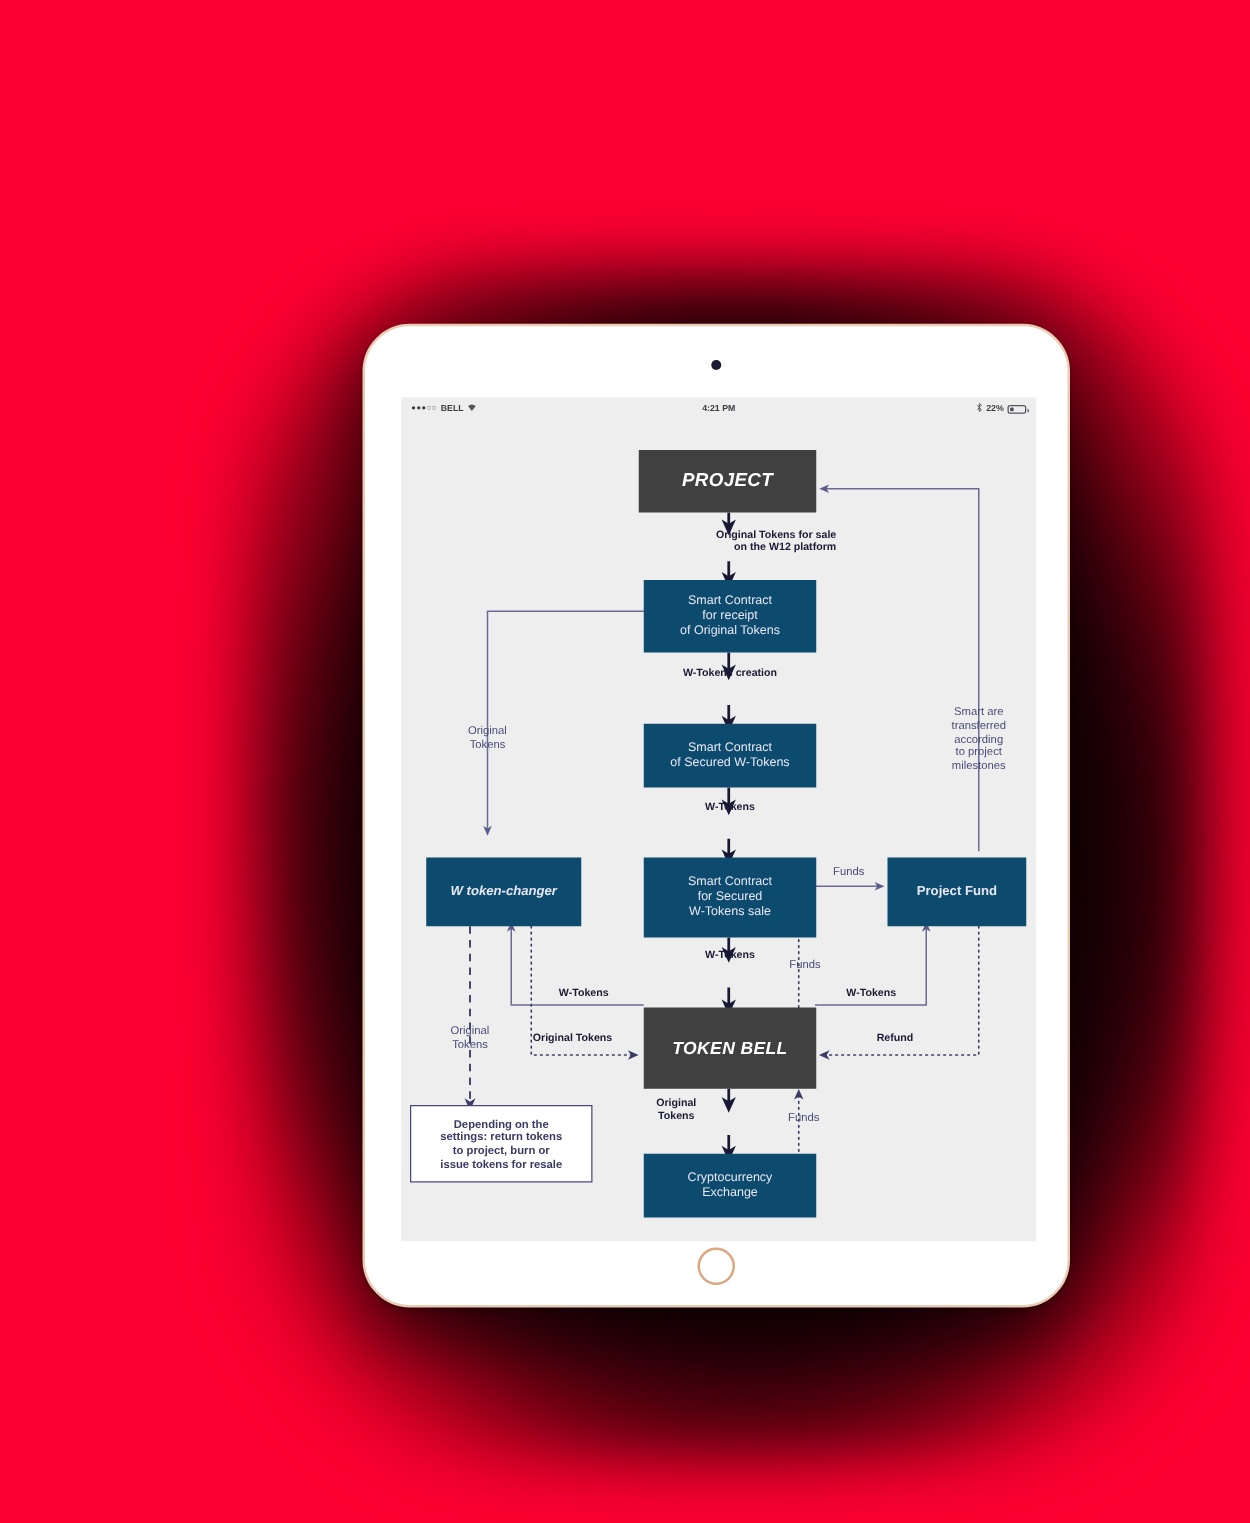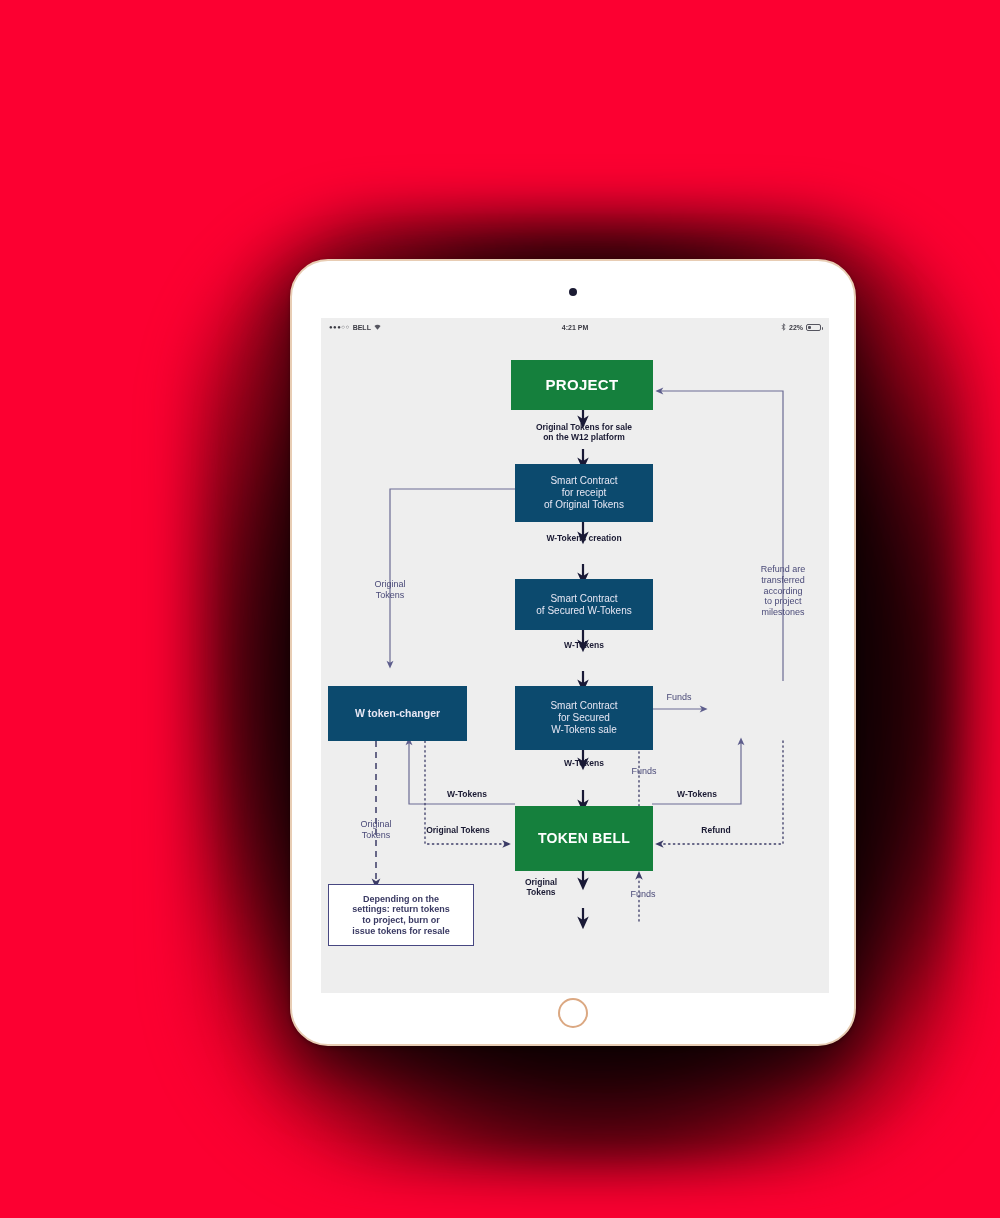--- a/index.html
+++ b/index.html
@@ -106,22 +106,22 @@
   .canvas { position: absolute; left: 0; top: 18px; width: 508px; height: 657px; }
   .svg-layer { position: absolute; left: 0; top: 0; width: 508px; height: 657px; }
 
   .node {
     position: absolute;
     display: flex; align-items: center; justify-content: center;
     text-align: center;
     line-height: 1.18;
   }
   .node-dark {
-    background: #15803d; color: #ffffff;
-    font-weight: bold; letter-spacing: 0.3px;
+    background: #404040; color: #ffffff;
+    font-weight: bold; letter-spacing: 0.3px; font-style: italic;
   }
   .node-purple {
     background: #0c4a6e; color: #e7e7f4; font-weight: normal;
   }
   .node-outline {
     background: #ffffff; color: #3a3a63;
     border: 1px solid #474781; font-weight: bold;
   }
 
   .lbl {
@@ -229,21 +229,21 @@
         <g stroke="#3b3b66" stroke-width="1.5" fill="none" stroke-dasharray="6 5">
 
           <path d="M55,405 L55,548" marker-end="url(#mDot)"></path>
         </g>
       </svg>
 
       <div class="node node-dark" style="left:190px; top:24px; width:142px; height:50px; font-size:15px;">
         <span>PROJECT</span>
       </div>
 
-      <div class="lbl" style="left:178px; top:86px; width:170px;">
+      <div class="lbl" style="left:178px; top:86px; width:170px;text-align:right;">
         <span>Original Tokens for sale</span><br>
         <span>on the W12 platform</span>
       </div>
 
       <div class="node node-purple" style="left:194px; top:128px; width:138px; height:58px; font-size:10px; flex-direction:column;">
         <span>Smart Contract</span>
         <span>for receipt</span>
         <span>of Original Tokens</span>
       </div>
 
@@ -259,41 +259,44 @@
       <div class="lbl" style="left:207px; top:304px; width:112px;">
         <span>W-Tokens</span>
       </div>
 
       <div class="lbl lbl-light" style="left:27px; top:243px; width:84px; font-size:9px;">
         <span>Original</span><br>
         <span>Tokens</span>
       </div>
 
       <div class="lbl lbl-light" style="left:420px; top:228px; width:84px; font-size:9px;">
-        <span>Refund are</span><br>
+        <span>Smart are</span><br>
         <span>transferred</span><br>
         <span>according</span><br>
         <span>to project</span><br>
         <span>milestones</span>
       </div>
 
-      <div class="node node-purple" style="left:7px; top:350px; width:139px; height:55px; font-size:10.5px; font-weight:bold;">
+      <div class="node node-purple" style="left:20px; top:350px; width:124px; height:55px; font-size:10.5px; font-weight:bold;font-style:italic;">
         <span>W token-changer</span>
       </div>
 
       <div class="node node-purple" style="left:194px; top:350px; width:138px; height:64px; font-size:10px; flex-direction:column;">
         <span>Smart Contract</span>
         <span>for Secured</span>
         <span>W-Tokens sale</span>
       </div>
 
       <div class="lbl lbl-light" style="left:333px; top:356px; width:50px; font-size:9px;">
         <span>Funds</span>
       </div>
 
+      <div class="node node-purple" style="left:389px; top:350px; width:111px; height:55px; font-size:10.5px; font-weight:bold;">
+        <span>Project Fund</span>
+      </div>
 
       <div class="lbl" style="left:207px; top:422px; width:112px;">
         <span>W-Tokens</span>
       </div>
 
       <div class="lbl lbl-light" style="left:298px; top:430px; width:50px; font-size:9px;">
         <span>Funds</span>
       </div>
 
       <div class="lbl" style="left:104px; top:453px; width:84px;">
@@ -330,16 +333,20 @@
         <span>Funds</span>
       </div>
 
       <div class="node node-outline" style="left:7px; top:548px; width:146px; height:62px; font-size:9px; flex-direction:column; color:#3a3a63;">
         <span>Depending on the</span>
         <span>settings: return tokens</span>
         <span>to project, burn or</span>
         <span>issue tokens for resale</span>
       </div>
 
+      <div class="node node-purple" style="left:194px; top:587px; width:138px; height:51px; font-size:10px; flex-direction:column;">
+        <span>Cryptocurrency</span>
+        <span>Exchange</span>
+      </div>
 
     </div>
   </div>
 </div>
 
 </body></html>

